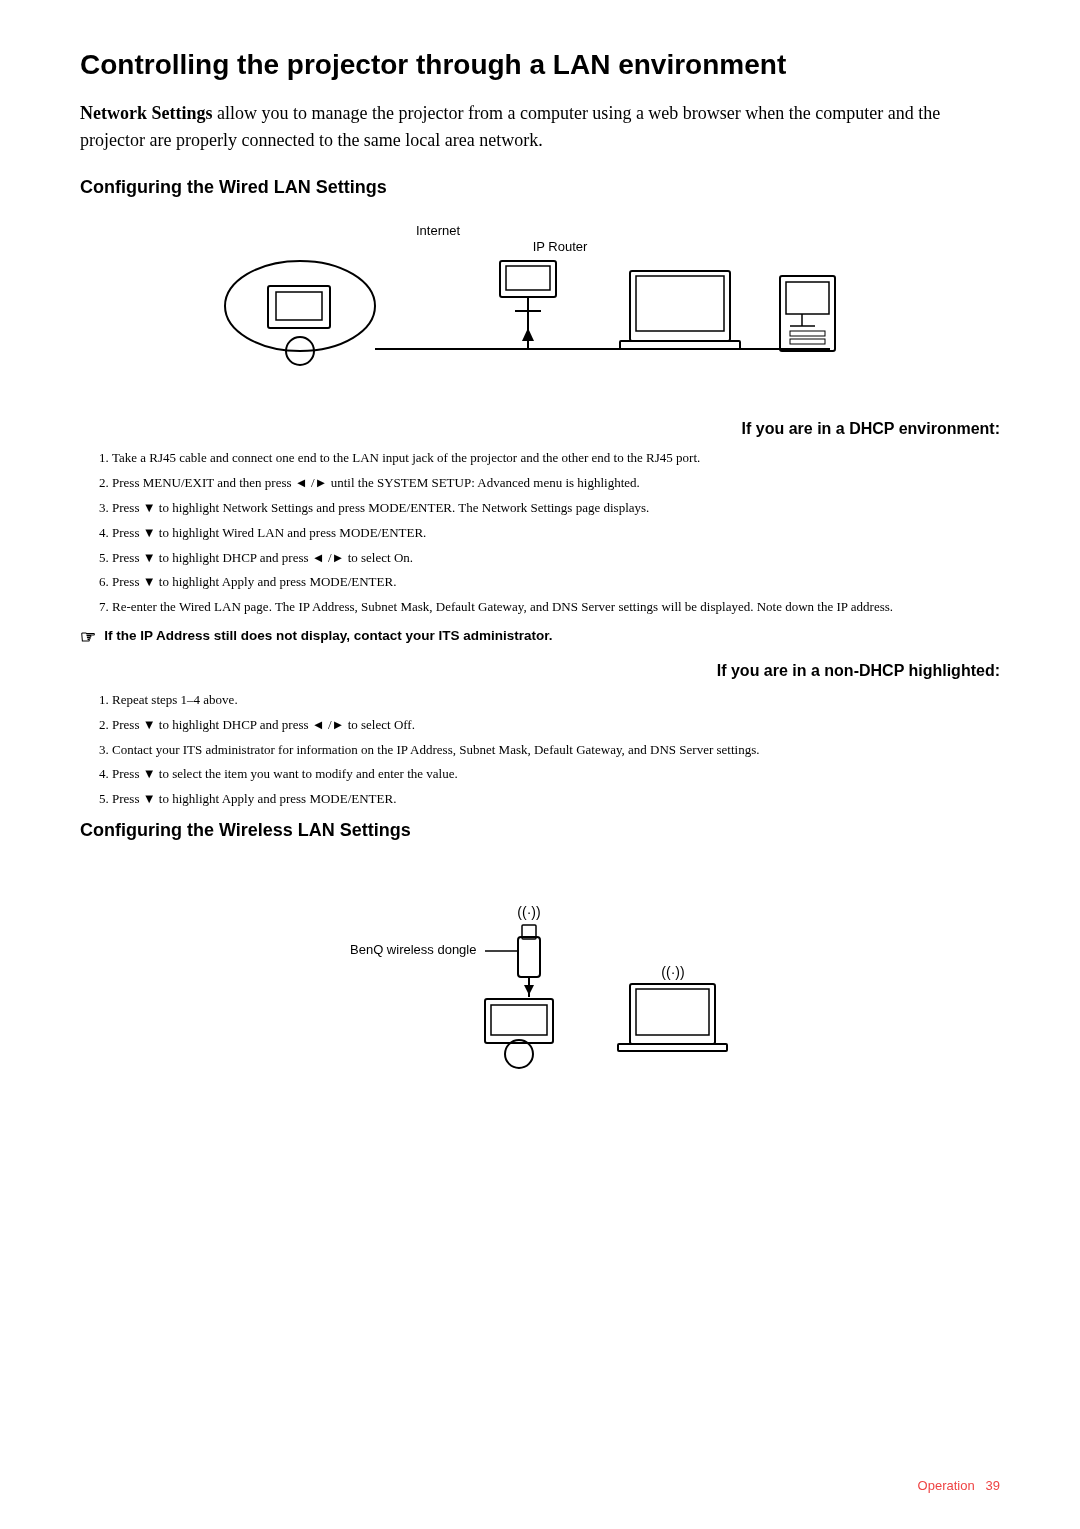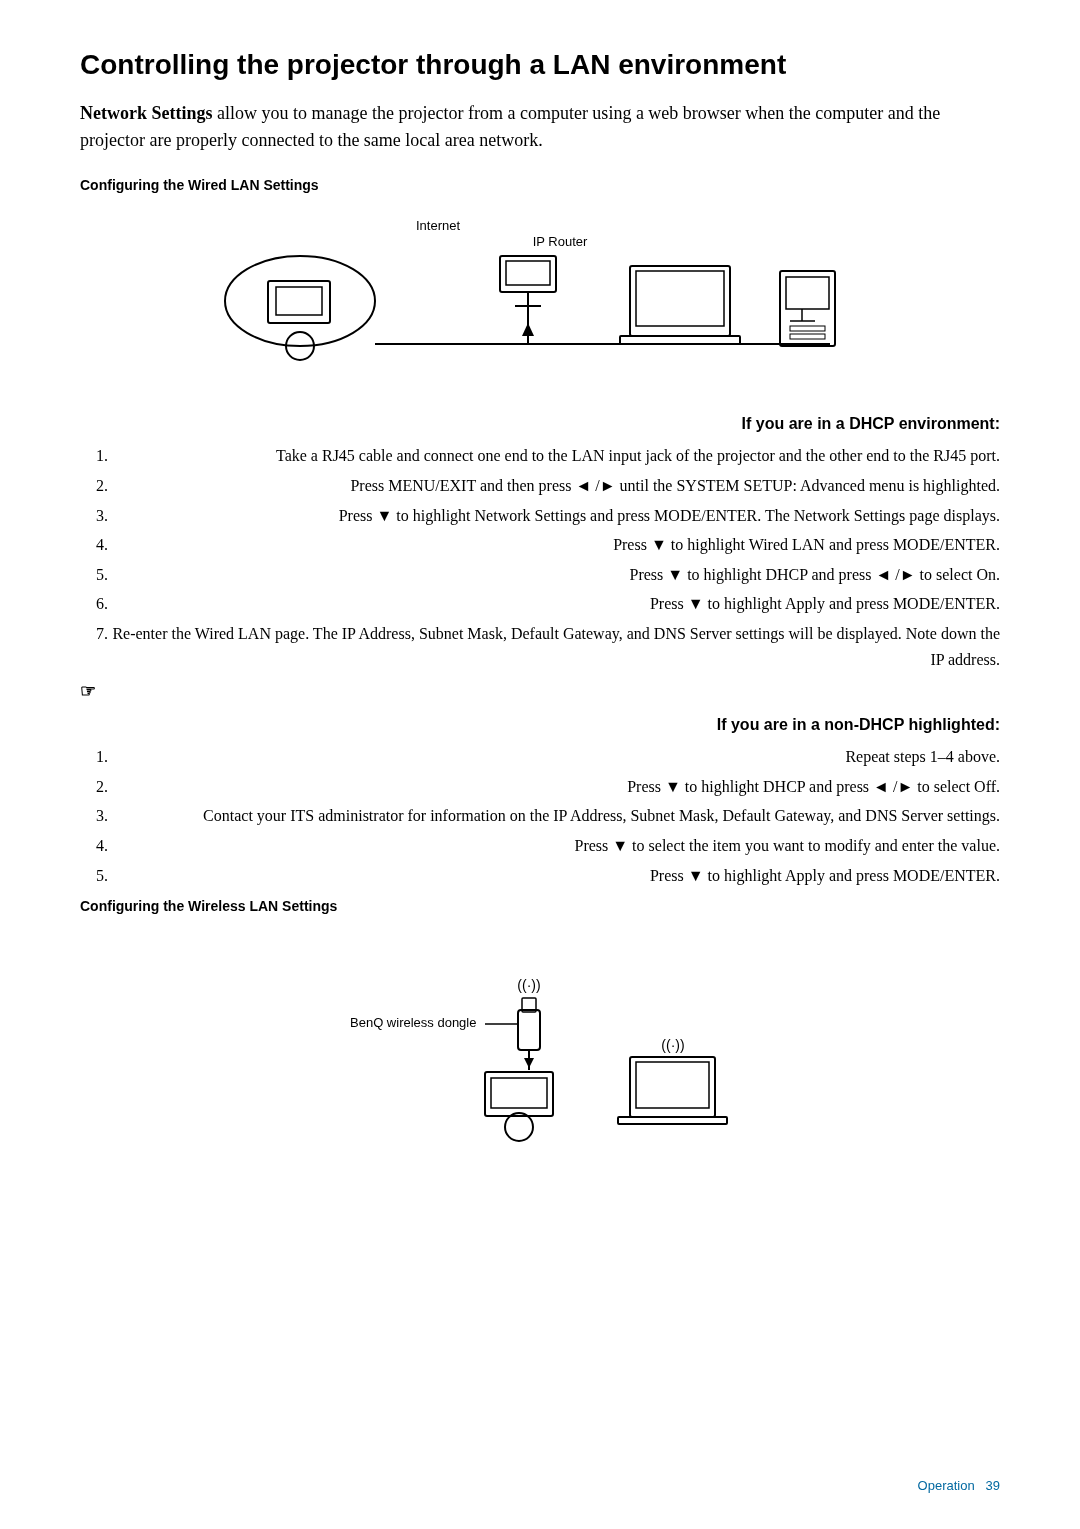--- a/index.html
+++ b/index.html
@@ -22,21 +22,21 @@
     }
     .intro-text {
       font-size: 18px;
       margin-bottom: 22px;
       line-height: 1.55;
     }
     .intro-text strong {
       font-weight: bold;
     }
     h2.section-title {
-      font-size: 14px;
+      font-size: 18px;
       font-weight: bold;
       font-family: Arial, sans-serif;
       margin-bottom: 18px;
       border-bottom: none;
     }
     h3.sub-title {
       font-size: 16px;
       font-weight: bold;
       font-family: Arial, sans-serif;
       margin-bottom: 10px;
@@ -49,24 +49,23 @@
       margin: 10px 0 24px 0;
       position: relative;
       height: 180px;
     }
 
     ol {
       margin-left: 32px;
       margin-bottom: 10px;
     }
     ol li {
-      font-size: 16px;
+      font-size: 13px;
       line-height: 1.6;
       margin-bottom: 4px;
-      text-align: right;
     }
     ol li strong, .bold { font-weight: normal; }
     .note-box {
       display: flex;
       align-items: flex-start;
       margin: 10px 0 14px 0;
       font-size: 13.5px;
       font-weight: bold;
       font-family: Arial, sans-serif;
     }
@@ -78,21 +77,21 @@
     .sub-section {
       margin-left: 0;
       margin-bottom: 8px;
     }
     .footer-bar {
       position: absolute;
       bottom: 36px;
       right: 80px;
       font-size: 13px;
       font-family: Arial, sans-serif;
-      color: #0369a1;
+      color: #ef4444;
     }
 
     
     .wired-diagram svg, .wireless-diagram svg {
       display: block;
       margin: 0 auto;
     }
   </style>
 </head>
 <body>
@@ -157,20 +156,21 @@
   <li>Press <strong>MENU/EXIT</strong> and then press ◄ /► until the <strong>SYSTEM SETUP: Advanced</strong> menu is highlighted.</li>
   <li>Press ▼ to highlight <strong>Network Settings</strong> and press <strong>MODE/ENTER</strong>. The <strong>Network Settings</strong> page displays.</li>
   <li>Press ▼ to highlight <strong>Wired LAN</strong> and press <strong>MODE/ENTER</strong>.</li>
   <li>Press ▼ to highlight <strong>DHCP</strong> and press ◄ /► to select <strong>On</strong>.</li>
   <li>Press ▼ to highlight <strong>Apply</strong> and press <strong>MODE/ENTER</strong>.</li>
   <li>Re-enter the <strong>Wired LAN</strong> page. The <strong>IP Address</strong>, <strong>Subnet Mask</strong>, <strong>Default Gateway</strong>, and <strong>DNS Server</strong> settings will be displayed. Note down the IP address.</li>
 </ol>
 
 <div class="note-box">
   <span class="note-icon">☞</span>
+  <span>If the IP Address still does not display, contact your ITS administrator.</span>
 </div>
 
 <h3 class="sub-title sub-section">If you are in a non-DHCP highlighted:</h3>
 <ol>
   <li>Repeat steps 1–4 above.</li>
   <li>Press ▼ to highlight <strong>DHCP</strong> and press ◄ /► to select <strong>Off</strong>.</li>
   <li>Contact your ITS administrator for information on the <strong>IP Address</strong>, <strong>Subnet Mask</strong>, <strong>Default Gateway</strong>, and <strong>DNS Server</strong> settings.</li>
   <li>Press ▼ to select the item you want to modify and enter the value.</li>
   <li>Press ▼ to highlight <strong>Apply</strong> and press <strong>MODE/ENTER</strong>.</li>
 </ol>

